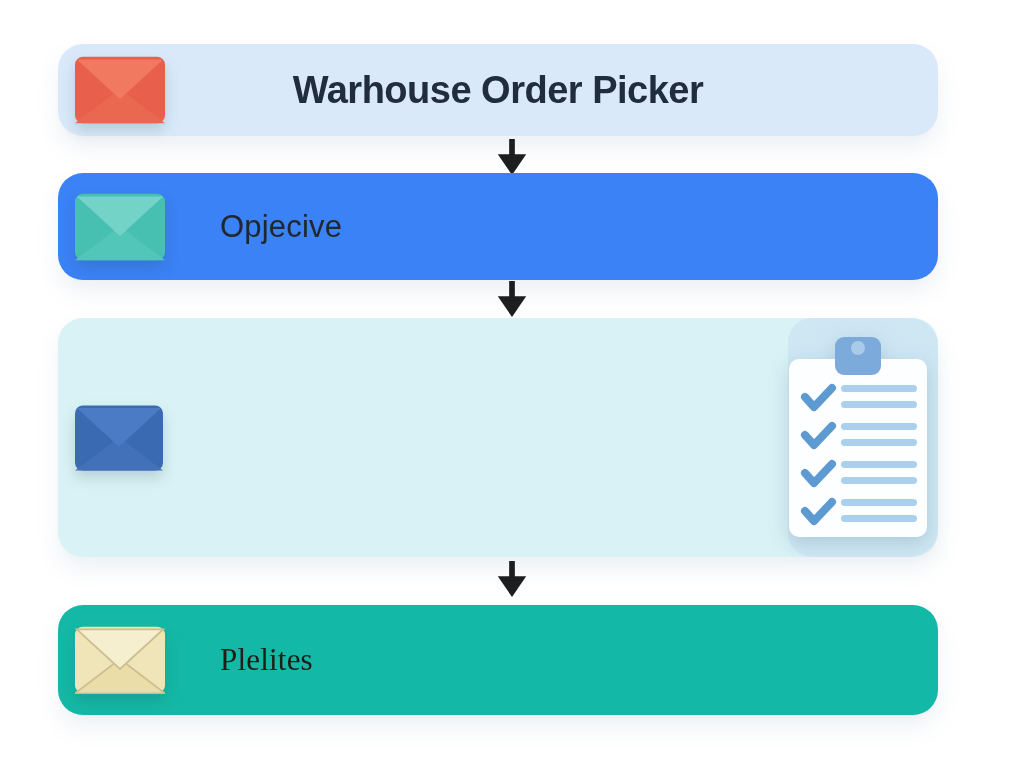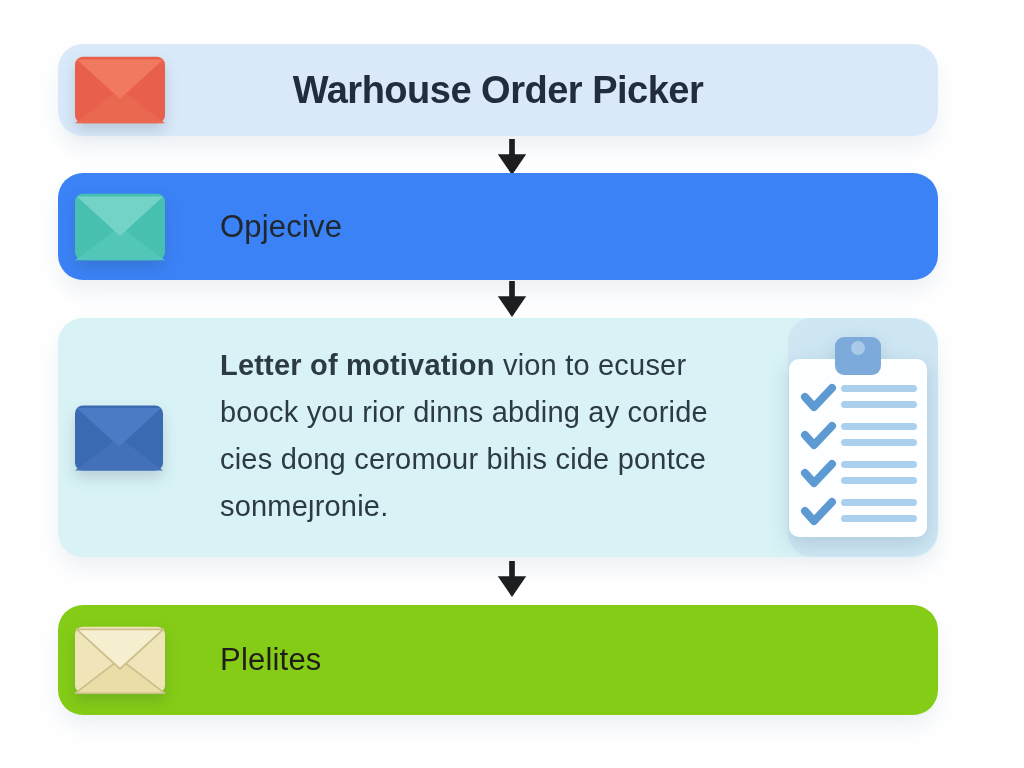--- a/index.html
+++ b/index.html
@@ -84,26 +84,20 @@
     <polygon points="3,16 33,16 18,38" fill="#1d1e20"></polygon>
   </svg>
 
   <div class="banner banner-body" style="background: rgb(216, 242, 245);">
     <div class="clip-tile" style="background: rgb(207, 231, 243);"></div>
     <svg class="env" viewBox="0 0 100 74">
       <rect x="0" y="0" width="100" height="74" rx="9" fill="#3a6ab2"></rect>
       <polygon points="0,74 50,36 100,74" stroke-width="2" fill="#4271ba" stroke="none"></polygon>
       <polygon points="2,3 50,47 98,3" stroke-width="2" fill="#4b7bc4" stroke="none"></polygon>
     </svg>
-    <div class="para" style="color: rgb(43, 58, 69);">
-      <div><span class="bold">Letter of motivation</span><span> vion to ecuser</span></div>
-      <div>boock you rior dinns abding ay coride</div>
-      <div>cies dong ceromour bihis cide pontce</div>
-      <div>sonmeȷronie.</div>
-    </div>
     <svg class="clipboard" viewBox="0 0 150 210">
       <defs>
         <g id="cliprow">
           <path d="M14,12 l9,10 l18,-19" fill="none" stroke-width="8" stroke-linecap="round" stroke-linejoin="round" stroke="#5e9ad2"></path>
           <rect x="50" y="0" width="76" height="7" rx="3.5" fill="#abd0ee"></rect>
           <rect x="50" y="16" width="76" height="7" rx="3.5" fill="#abd0ee"></rect>
         </g>
       </defs>
       <rect x="6" y="26" width="138" height="178" rx="10" fill="#fdfeff"></rect>
       <rect x="52" y="4" width="46" height="38" rx="9" fill="#7cabdb"></rect>
@@ -113,21 +107,21 @@
       <use href="#cliprow" x="8" y="128"></use>
       <use href="#cliprow" x="8" y="166"></use>
     </svg>
   </div>
 
   <svg class="arrow arrow-3" viewBox="0 0 36 38">
     <rect x="15" y="0" width="6" height="17" fill="#1d1e20"></rect>
     <polygon points="3,16 33,16 18,38" fill="#1d1e20"></polygon>
   </svg>
 
-  <div class="banner banner-bottom" style="background: #84cc16;">
+  <div class="banner banner-bottom" style="background: #14b8a6; font-family: Liberation Serif, serif;">
     <svg class="env" viewBox="0 0 100 74">
       <rect x="0" y="0" width="100" height="74" rx="9" fill="#efe5b8"></rect>
       <polygon points="0,74 50,36 100,74" stroke-width="2" fill="#eadda8" stroke="#cdbf8d"></polygon>
       <polygon points="2,3 50,47 98,3" stroke-width="2" fill="#f5efcf" stroke="#cdbf8d"></polygon>
     </svg>
     <div class="step-label" style="color: rgb(33, 29, 24);">Plelites</div>
   </div>
 
 </div>
 

